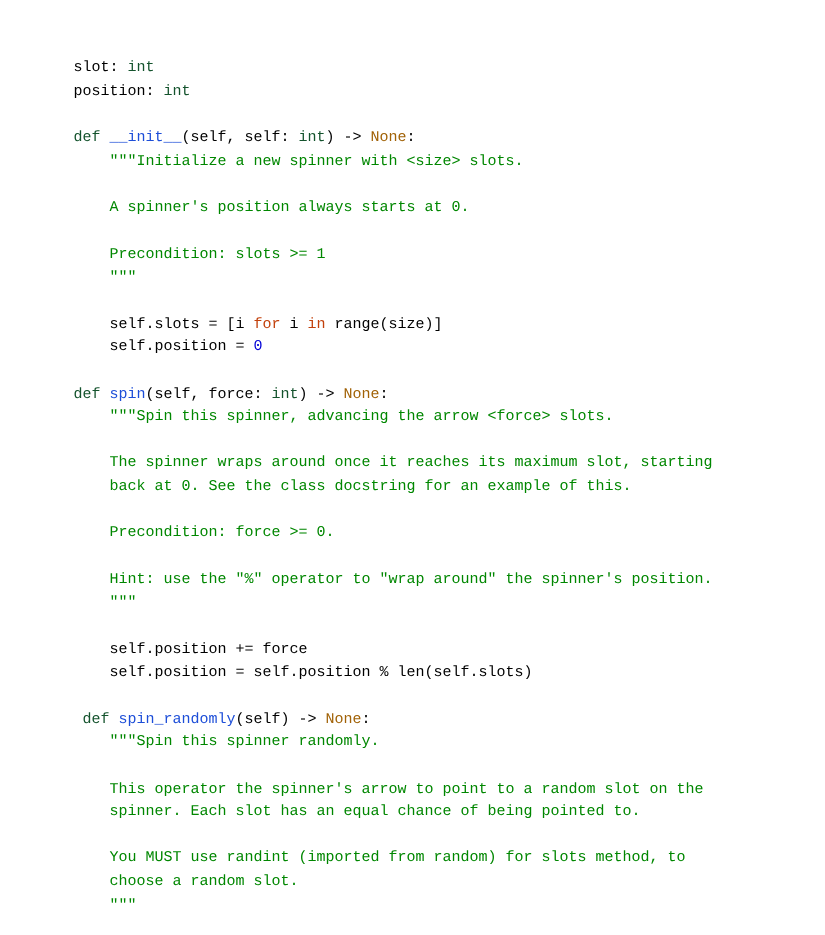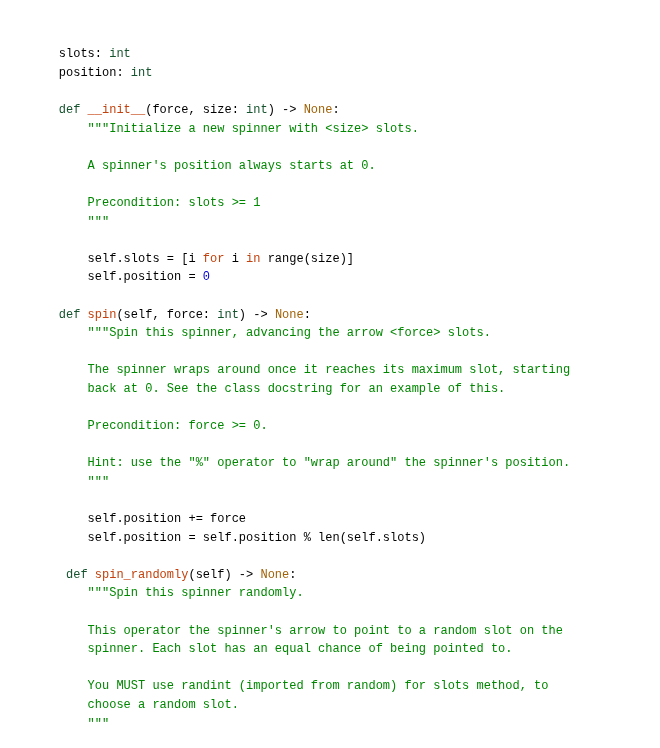--- a/index.html
+++ b/index.html
@@ -10,33 +10,33 @@
   line-height: 1.55;
   background: #ffffff;
   color: #000;
   white-space: pre;
   width: 660px;
   box-sizing: border-box;
   overflow: hidden;
 }
 .kw  { color: #14532d; }   
 .kw2 { color: #c2410c; }   
-.fn  { color: #c2410c; }   
+.fn  { color: #1d4ed8; }   
 .ty  { color: #14532d; }   
 .nn  { color: #a16207; }   
 .st  { color: #008700; }   
 .num { color: #0000d7; }
 </style>
 </head>
 <body>
 
-<div><span><span>    slots: </span><span class="ty">int</span></span>
+<div><span><span>    slot: </span><span class="ty">int</span></span>
 <span><span>    position: </span><span class="ty">int</span></span>
 <span><span></span></span>
-<span><span class="kw">    def </span><span class="fn">__init__</span><span>(force, size: </span><span class="ty">int</span><span>) -&gt; </span><span class="nn">None</span><span>:</span></span>
+<span><span class="kw">    def </span><span class="fn">__init__</span><span>(self, self: </span><span class="ty">int</span><span>) -&gt; </span><span class="nn">None</span><span>:</span></span>
 <span><span class="st">        """Initialize a new spinner with &lt;size&gt; slots.</span></span>
 <span><span></span></span>
 <span><span class="st">        A spinner's position always starts at 0.</span></span>
 <span><span></span></span>
 <span><span class="st">        Precondition: slots &gt;= 1</span></span>
 <span><span class="st">        """</span></span>
 <span><span></span></span>
 <span><span>        self.slots = [i </span><span class="kw2">for</span><span> i </span><span class="kw2">in</span><span> range(size)]</span></span>
 <span><span>        self.position = </span><span class="num">0</span></span>
 <span><span></span></span>

